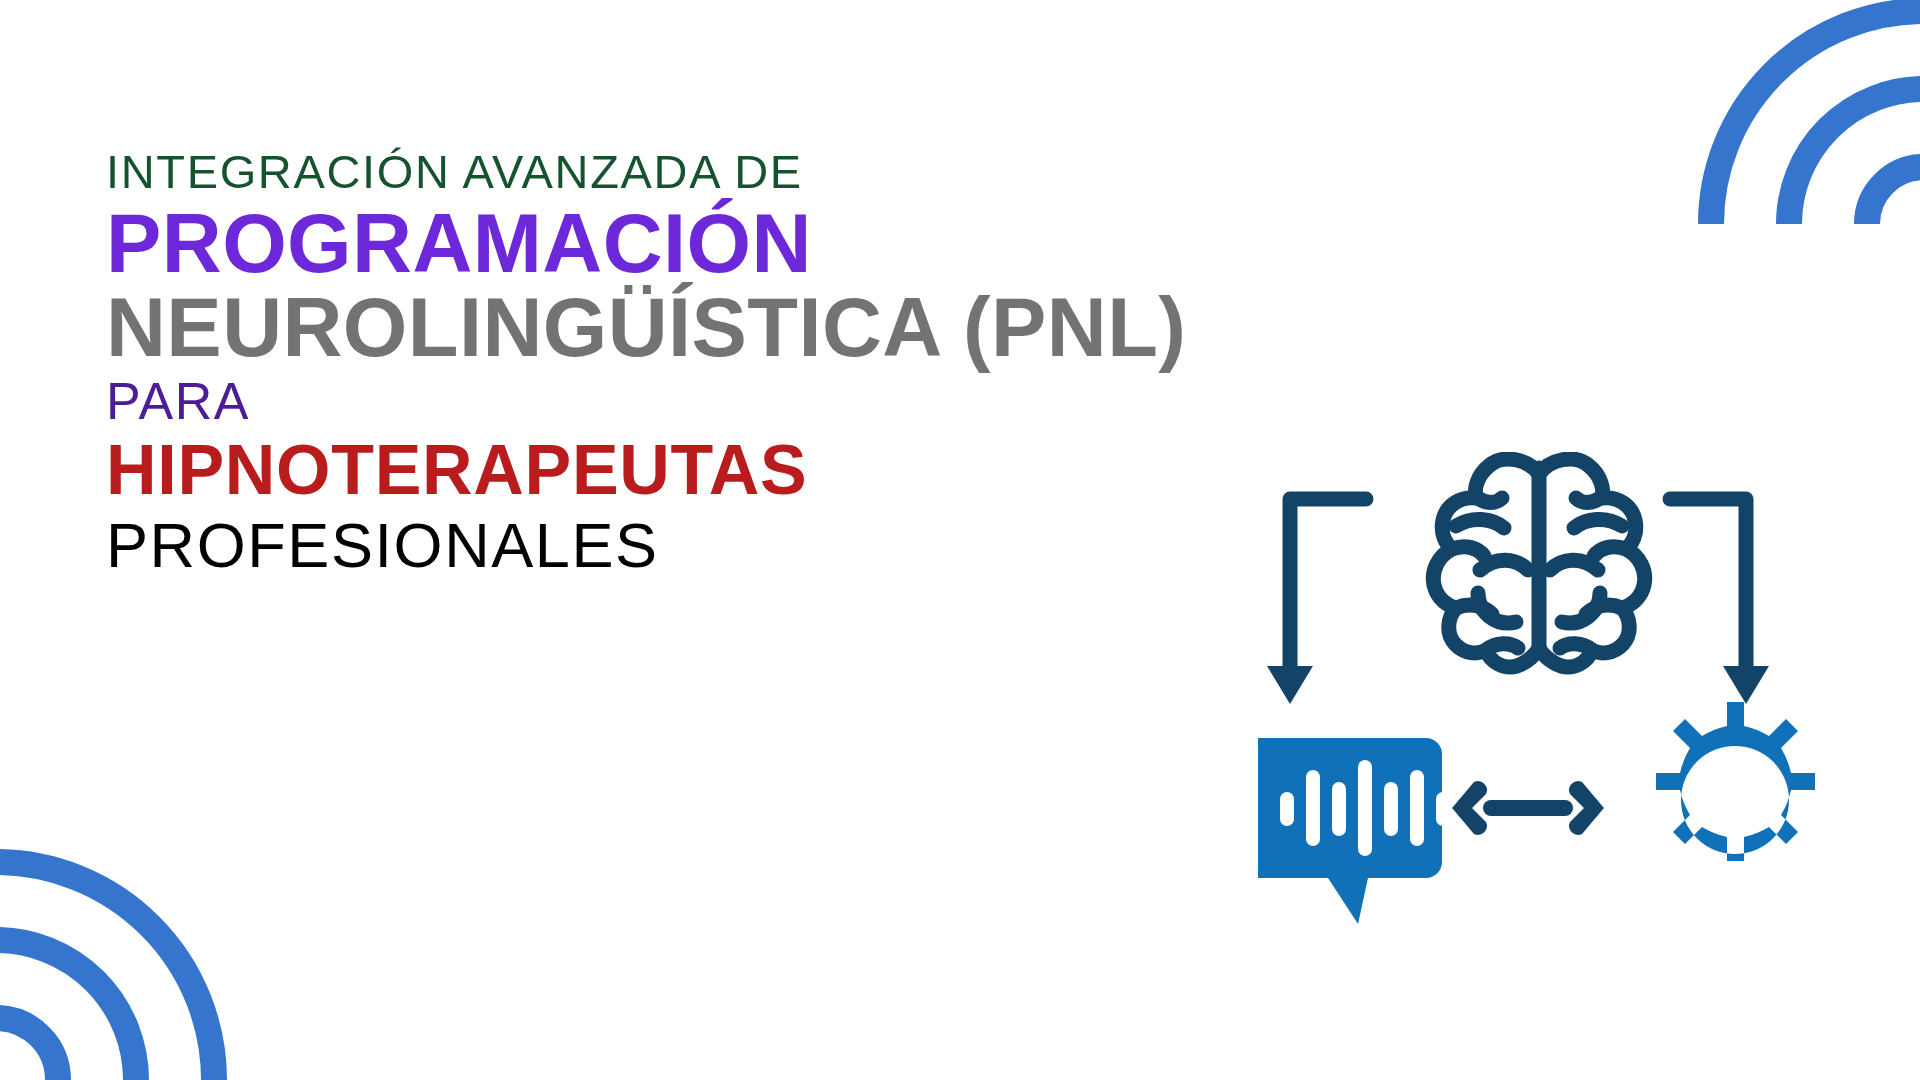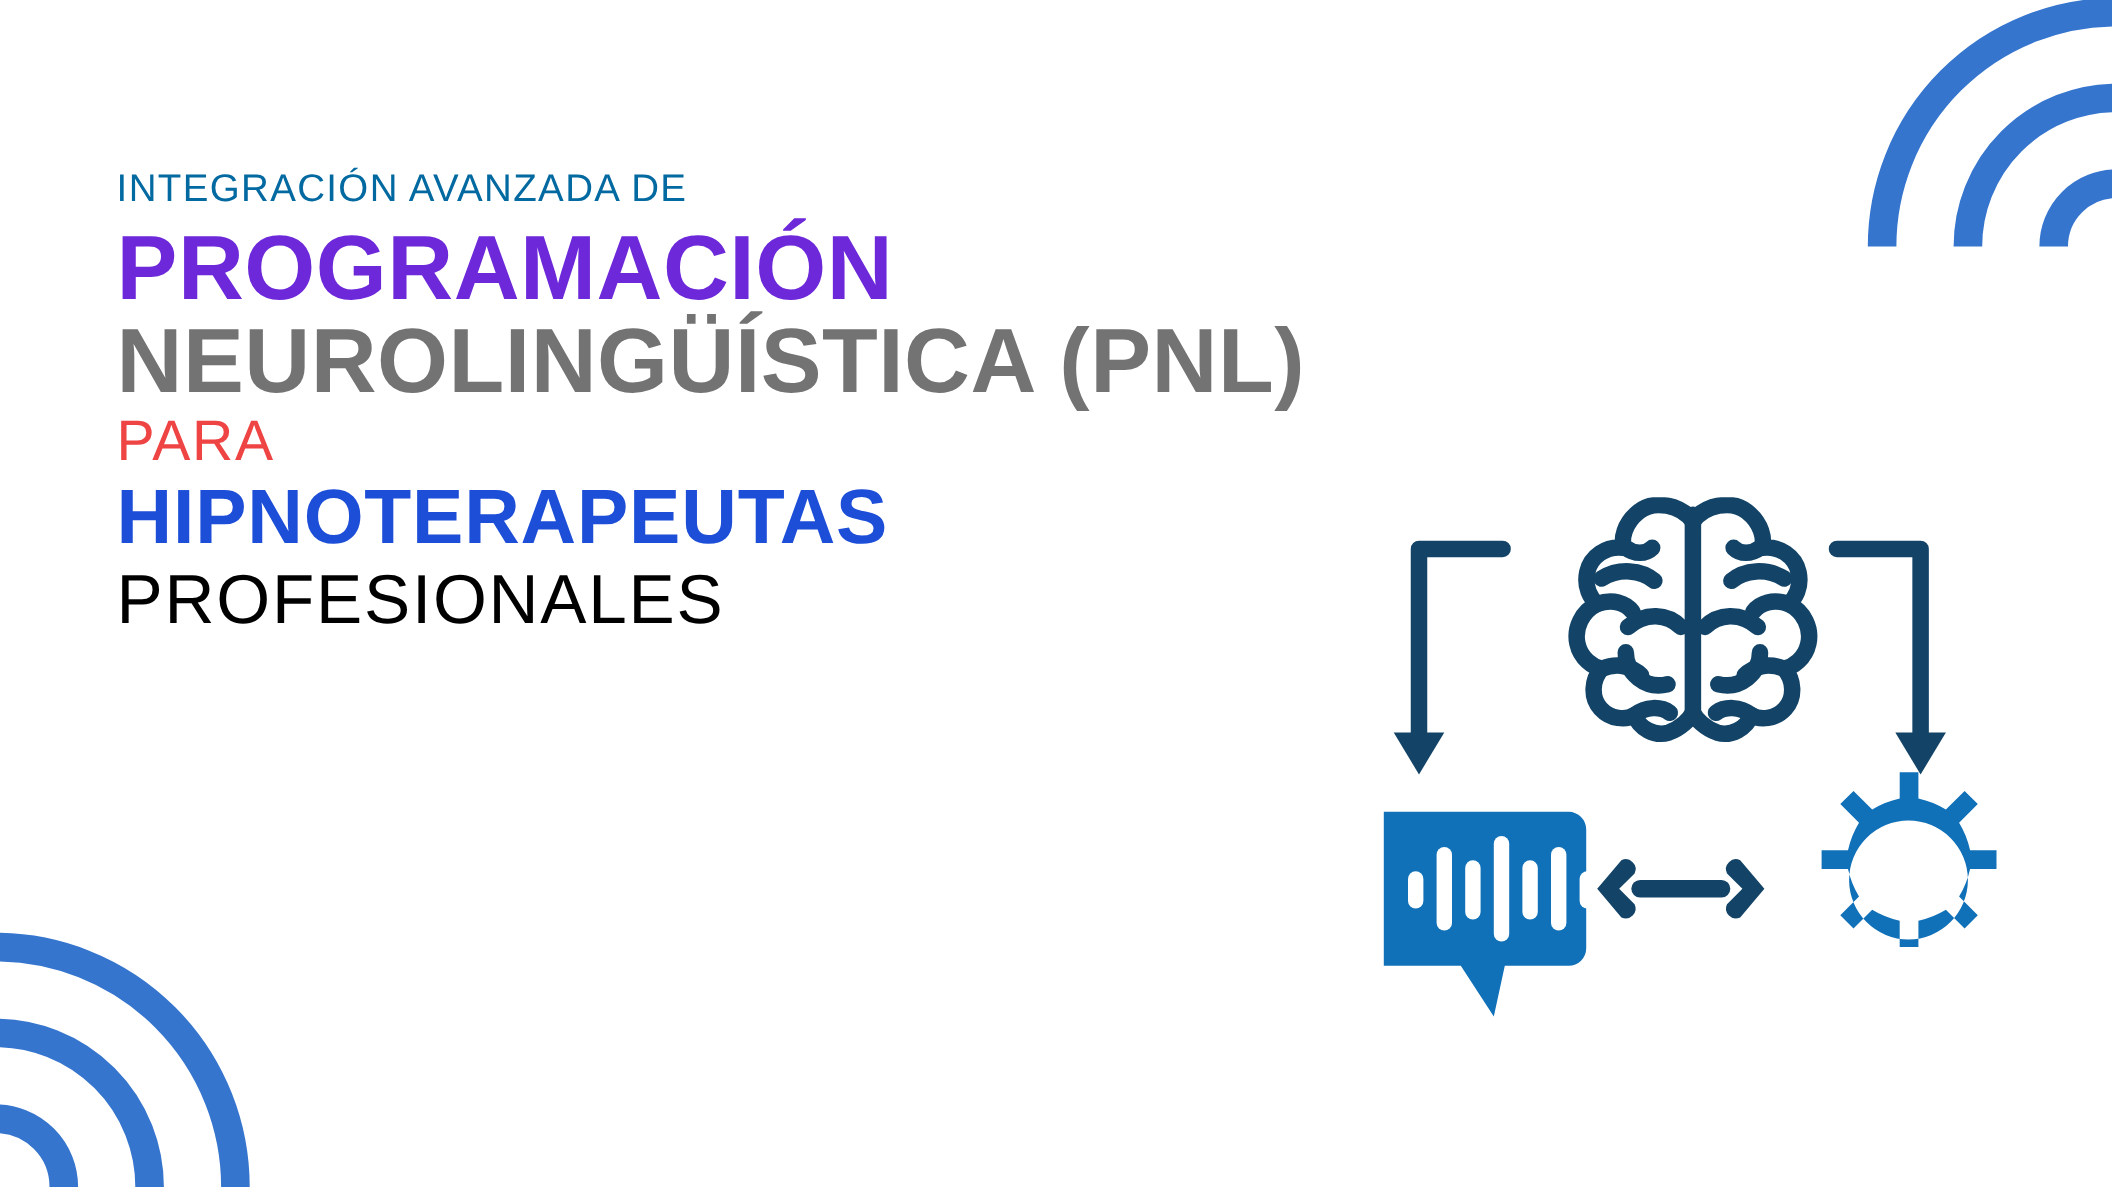--- a/index.html
+++ b/index.html
@@ -35,49 +35,49 @@
     left: 106px;
     top: 142px;
     width: 1180px;
   }
   .line {
     display: block;
     white-space: nowrap;
     letter-spacing: 0.012em;
   }
   .l-integracion {
-    color: #0369a1;
-    font-size: 35px;
+    color: #14532d;
+    font-size: 47px;
     font-weight: 400;
     line-height: 60px;
     letter-spacing: 0.035em;
   }
   .l-programacion {
     color: #6d28d9;
     font-size: 83px;
     font-weight: 700;
     line-height: 84px;
     letter-spacing: 0.005em;
   }
   .l-neuro {
     color: #737373;
     font-size: 83px;
     font-weight: 700;
     line-height: 84px;
     letter-spacing: 0.005em;
   }
   .l-para {
-    color: #ef4444;
+    color: #4c1d95;
     font-size: 52px;
     font-weight: 400;
     line-height: 62px;
     letter-spacing: 0.03em;
   }
   .l-hipno {
-    color: #1d4ed8;
+    color: #b91c1c;
     font-size: 70px;
     font-weight: 700;
     line-height: 76px;
     letter-spacing: 0.01em;
   }
   .l-profesionales {
     color: #000000;
     font-size: 63px;
     font-weight: 400;
     line-height: 74px;

